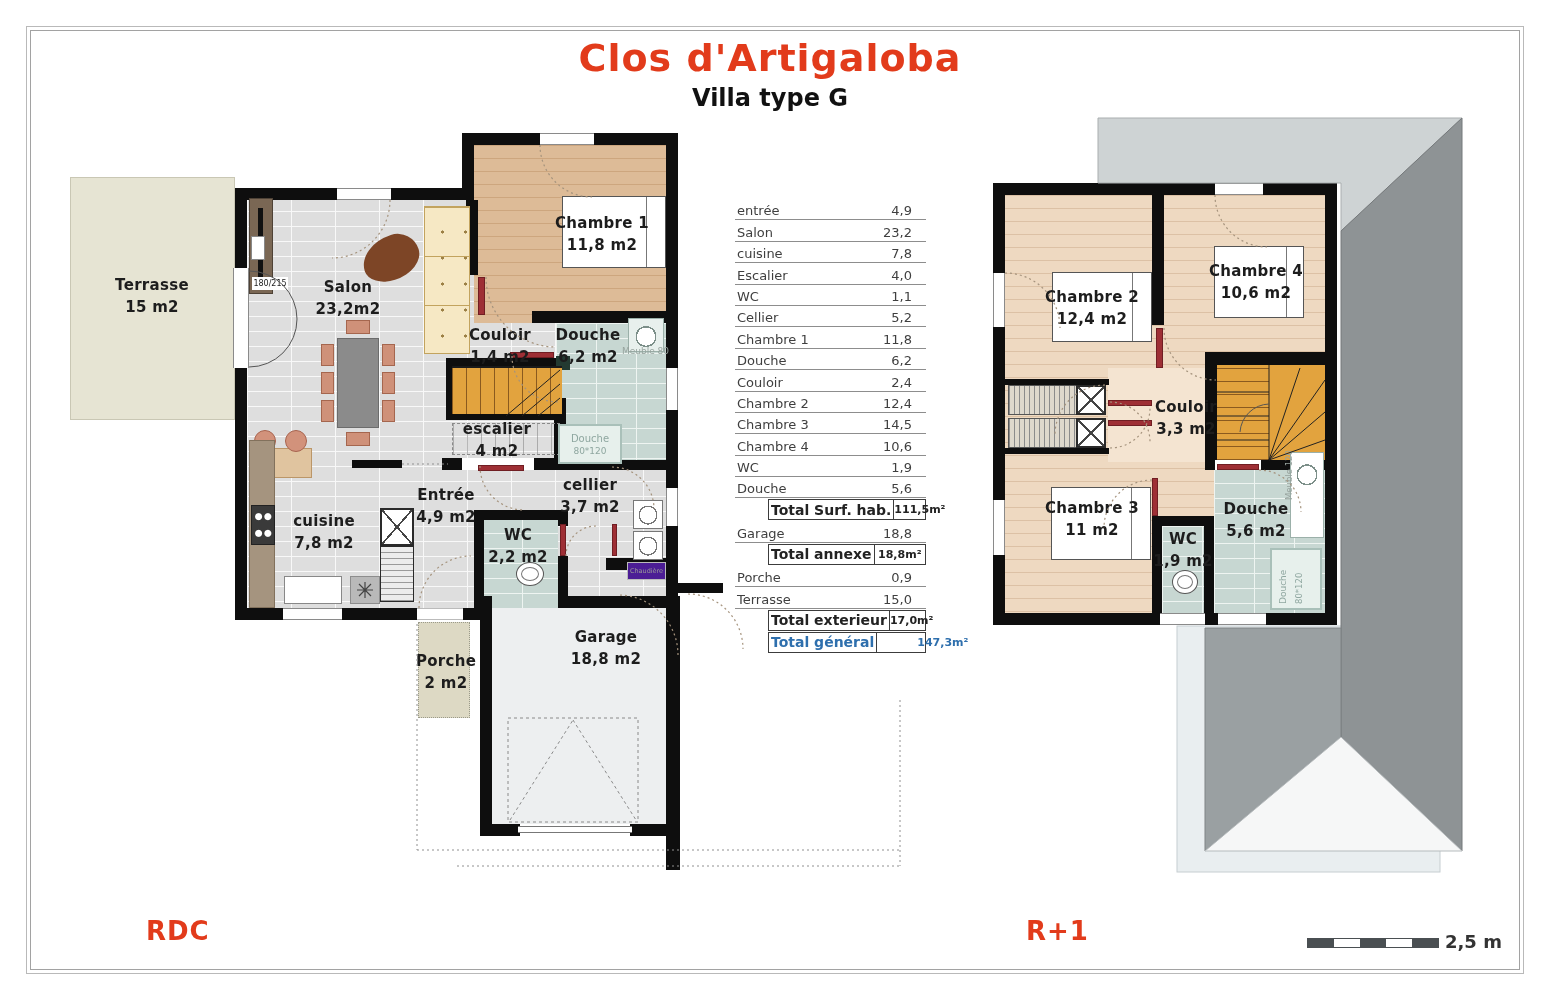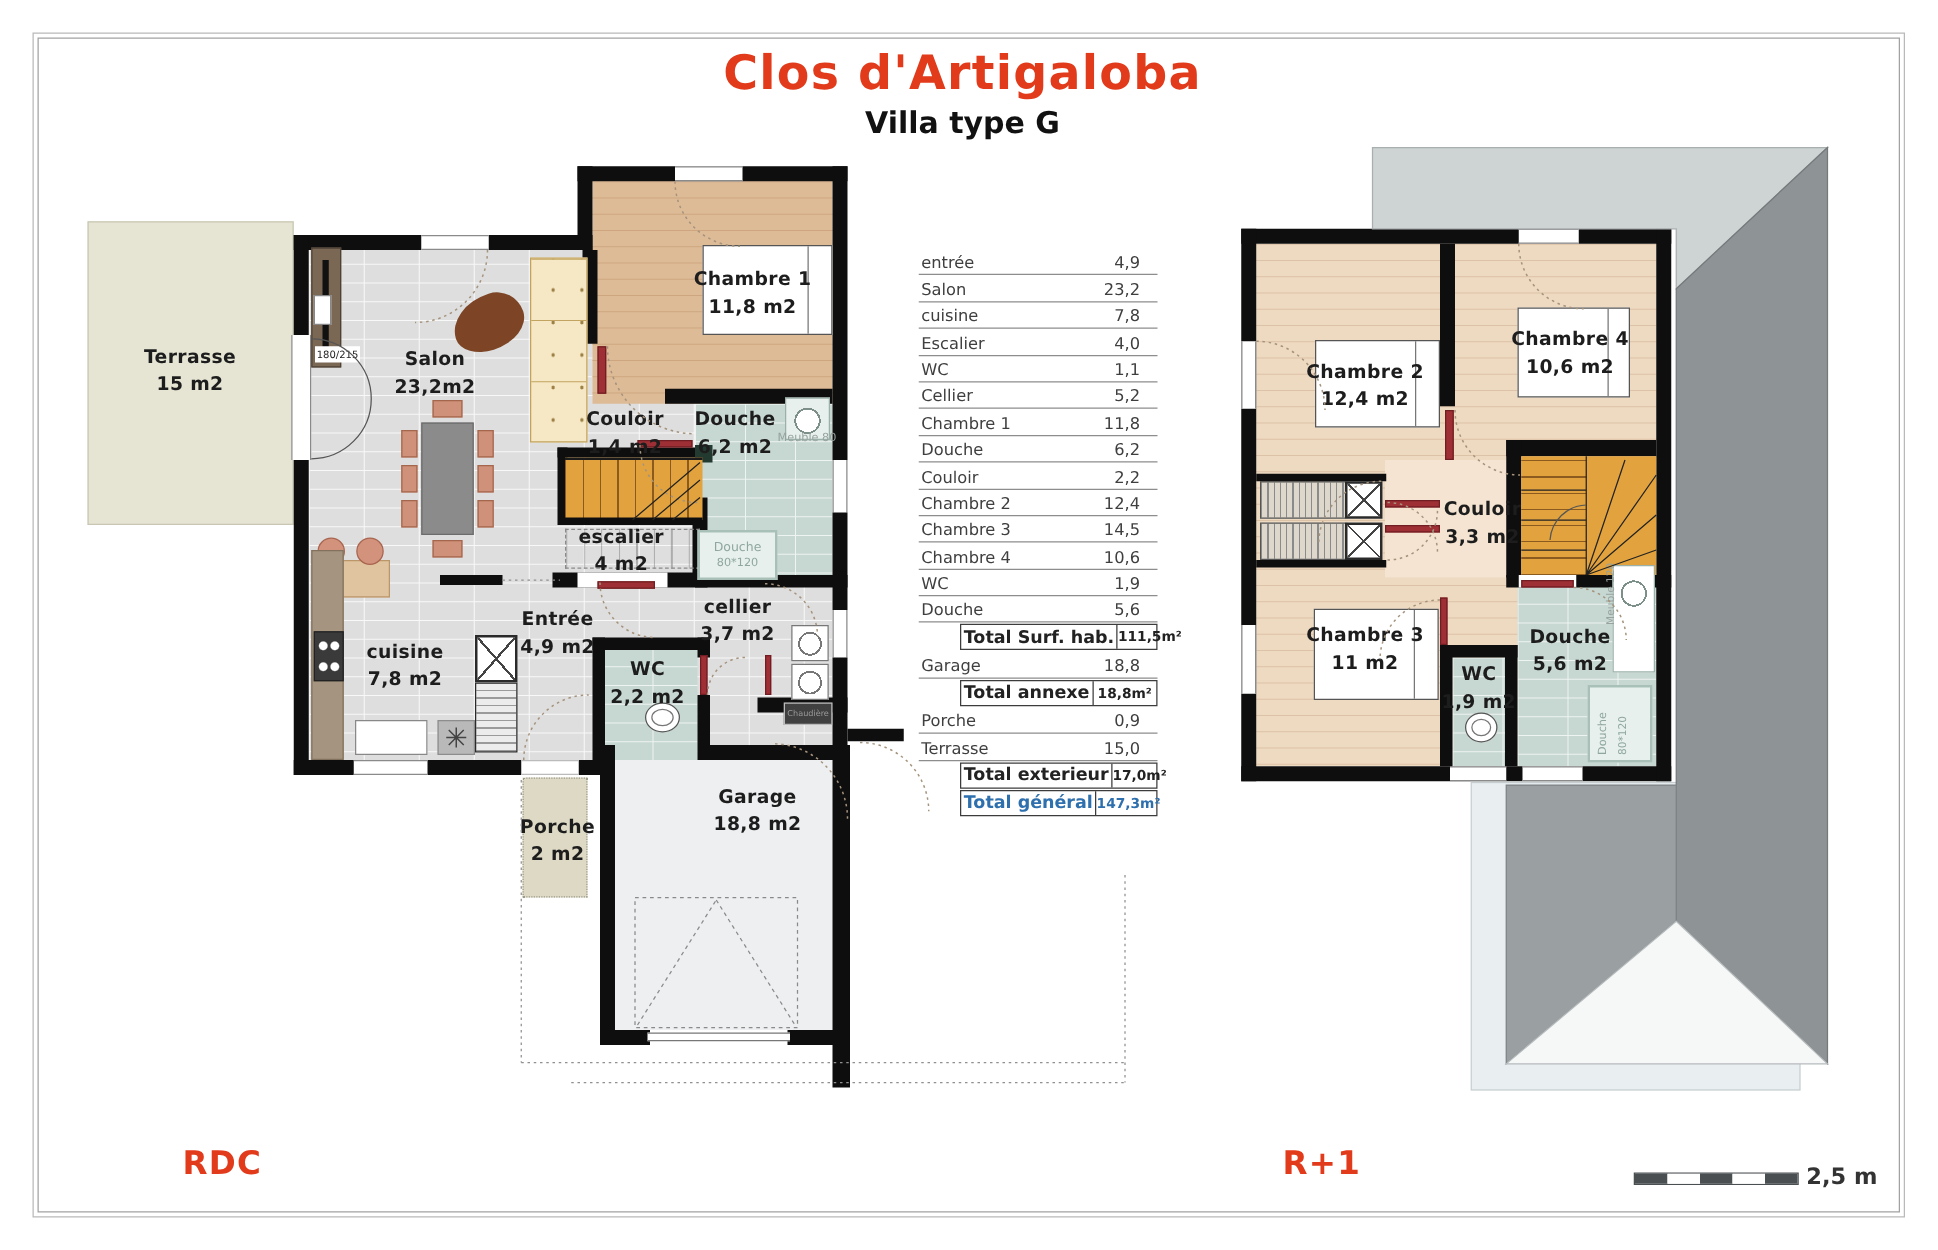--- a/index.html
+++ b/index.html
@@ -51,21 +51,21 @@
   .toilet{position:absolute;background:#fff;border:1.5px solid #555;border-radius:50%;box-sizing:border-box;}
   .toilet::after{content:"";position:absolute;inset:4px;border:1px solid #777;border-radius:50%;}
   
   .stable{position:absolute;left:735px;top:199px;width:191px;font-size:13px;color:#3f3f3f;}
   .srow{display:flex;justify-content:space-between;align-items:flex-end;height:19.4px;
         border-bottom:1px solid #8d8d8d;padding:0 0 1px 2px;}
   .srow .sv{width:62px;text-align:right;padding-right:14px;}
   .sbox{display:flex;margin:1px 0 1px 33px;border:1.6px solid #3c3c3c;height:19px;font-weight:bold;color:#222;}
   .sbox .bl{flex:1;border-right:1.6px solid #3c3c3c;font-size:14px;display:flex;align-items:center;justify-content:center;white-space:nowrap;padding:0 2px;}
   .sbox .bv{width:58px;font-size:11px;display:flex;align-items:center;justify-content:center;}
-  .sbox.accent{color:#2e6fad;}
+  .sbox.accent{color:#2e6fad;gap:40px;}
   .scalebar{position:absolute;left:1307px;top:938px;width:130px;height:8px;border:1px solid #4a4f52;display:flex;}
   .scalebar span{flex:1;}
   .lines{position:absolute;left:0;top:0;pointer-events:none;}
 </style>
 </head>
 <body>
 
 <div class="frame"></div>
 
 <div class="title">Clos d'Artigaloba</div>
@@ -151,21 +151,21 @@
 <div class="wall" style="left:452px;top:414px;width:110px;height:6px;"></div>
 <div class="abs" style="left:452px;top:423px;width:108px;height:32px;border:1px dashed #8a8a8a;background-image:repeating-linear-gradient(90deg,rgba(130,130,130,.55) 0 1px,transparent 1px 14px);"></div>
 
 <div class="furn" style="left:628px;top:318px;width:36px;height:34px;background:radial-gradient(circle at 50% 55%,#fff 9px,#7c8f89 9px,#7c8f89 10.5px,#e8f0ed 10.5px),#e8f0ed;border:1px solid #9bb0a9;"></div>
 <div class="abs" style="left:558px;top:424px;width:64px;height:40px;background:#e7f0ec;border:2px solid #a9c0b9;text-align:center;color:#8fa7a0;font-size:10px;line-height:13px;padding-top:6px;">
   <div>Douche</div>
   <div style="font-size:9px;">80*120</div>
 </div>
 <div class="machine" style="left:633px;top:500px;width:30px;height:29px;"></div>
 <div class="machine" style="left:633px;top:531px;width:30px;height:29px;"></div>
-<div class="abs" style="left:627px;top:562px;width:39px;height:18px;background:#404040;border:1px solid #bbb;font-size:6.5px;color:#999;text-align:center;line-height:17px;">
+<div class="abs" style="left:627px;top:562px;width:39px;height:18px;background:#4c1d95;border:1px solid #bbb;font-size:6.5px;color:#999;text-align:center;line-height:17px;">
   <span>Chaudière</span>
 </div>
 <div class="toilet" style="left:516px;top:562px;width:28px;height:24px;"></div>
 <div class="xbox" style="left:380px;top:508px;width:34px;height:38px;"></div>
 <div class="shelves" style="left:380px;top:546px;width:34px;height:56px;"></div>
 <div class="abs" style="left:252px;top:277px;width:36px;height:13px;background:#fff;font-size:8px;color:#222;text-align:center;line-height:13px;">
   <span>180/215</span>
 </div>
 <div class="tiny" style="left:622px;top:346px;">Meuble 80</div>
 
@@ -323,21 +323,21 @@
     <div class="srow">
       <span class="sl">Chambre 1</span>
       <span class="sv">11,8</span>
     </div>
     <div class="srow">
       <span class="sl">Douche</span>
       <span class="sv">6,2</span>
     </div>
     <div class="srow">
       <span class="sl">Couloir</span>
-      <span class="sv">2,2</span>
+      <span class="sv">2,4</span>
     </div>
     <div class="srow">
       <span class="sl">Chambre 2</span>
       <span class="sv">12,4</span>
     </div>
     <div class="srow">
       <span class="sl">Chambre 3</span>
       <span class="sv">14,5</span>
     </div>
     <div class="srow">

